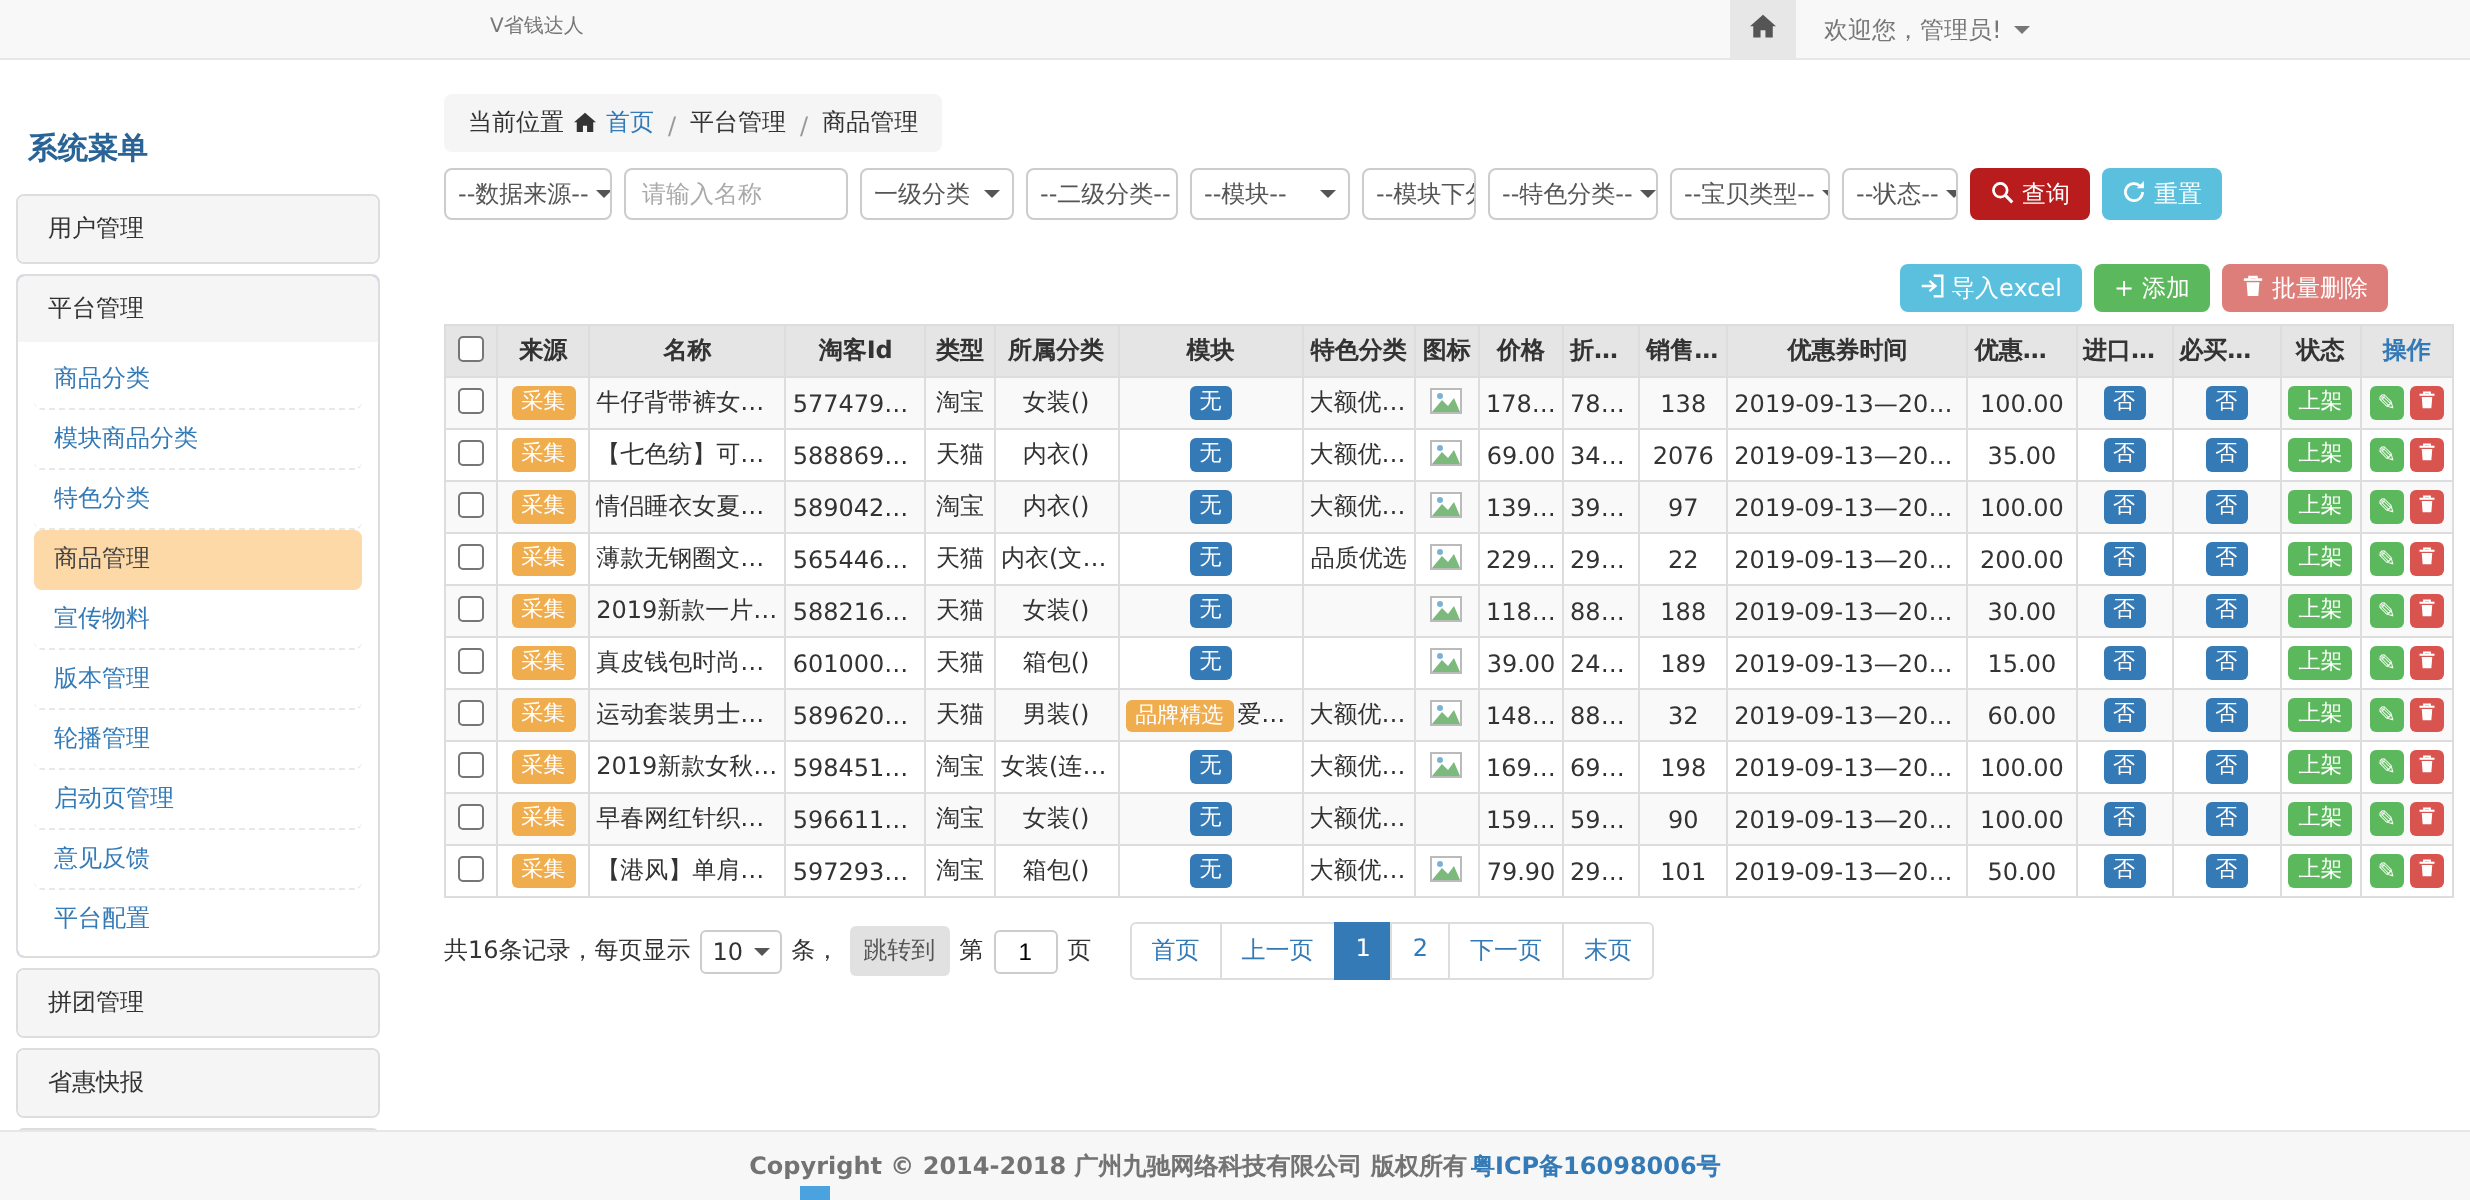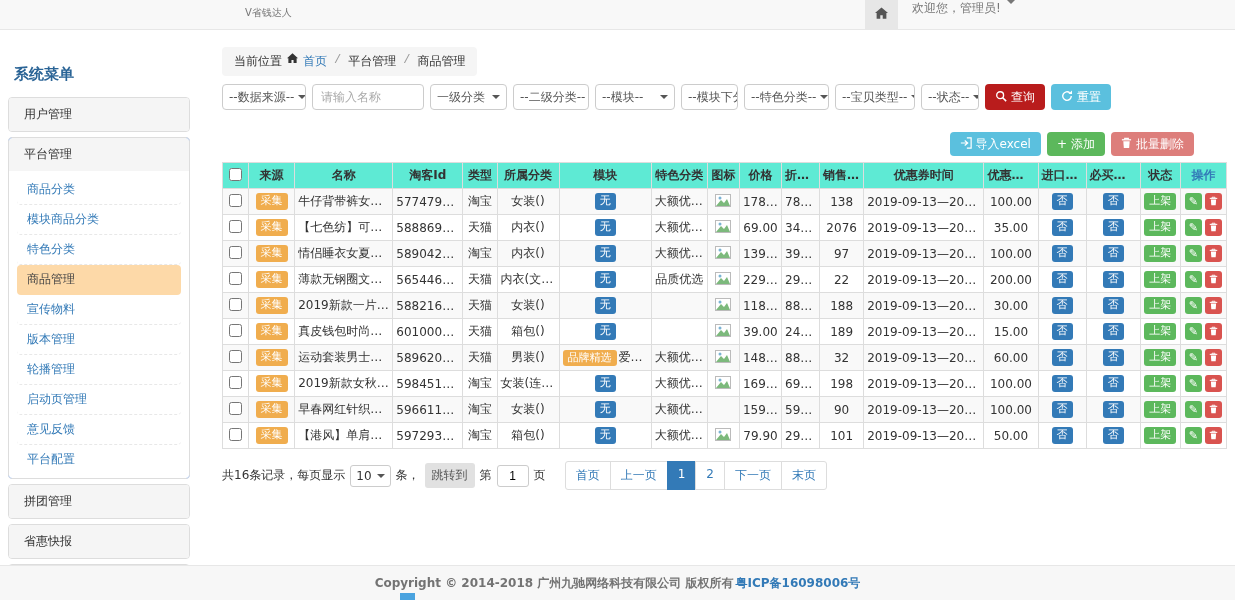--- a/index.html
+++ b/index.html
@@ -8,35 +8,35 @@
     font-family: "DejaVu Sans", "Liberation Sans", sans-serif;
     font-size: 12px; color:#333; background:#fff; position:relative;
   }
   a { text-decoration:none; }
   
   .navbar { position:absolute; left:0; top:0; width:1235px; height:30px;
             background:#f8f8f8; border-bottom:1px solid #e7e7e7; z-index:4; }
   .brand { position:absolute; left:245px; top:6px; font-size:10px; color:#777; }
   .nav-right { position:absolute; left:865px; top:0; height:30px; display:flex; align-items:stretch; }
   .home-btn { width:33px; background:#e7e7e7; display:flex; align-items:center; justify-content:center; cursor:pointer; }
-  .user-menu { display:flex; align-items:flex-start; gap:6px; padding:0 14px; color:#777; cursor:pointer; }
+  .user-menu { display:flex; align-items:center; gap:6px; padding:0 14px; color:#777; cursor:pointer; }
   .tri { width:0; height:0; border-left:4px solid transparent; border-right:4px solid transparent; border-top:4px solid #777; display:inline-block; }
   
   .sidebar { position:absolute; left:8px; top:57px; width:182px; z-index:1; }
   .sidebar-title { color:#2a6496; font-weight:bold; font-size:15px; padding:8px 6px 13px 6px; }
   .panel { border:1px solid #ddd; border-radius:4px; margin-bottom:5px; background:#3b82f6; overflow:hidden; }
   .panel-head { background:#f5f5f5; padding:8px 15px; color:#333; cursor:pointer; }
   .sub-list { padding:4px 8px; background:#fff; }
   .sub-item { color:#337ab7; padding:6px 10px; border-bottom:1px dashed #e8e8e8; border-radius:4px; cursor:pointer; }
   .sub-item:last-child { border-bottom:none; }
   .sub-item.active { background:#fdd9a8; color:#444; border-bottom-color:transparent; }
   
   .main { position:absolute; left:222px; top:47px; width:1005px; }
-  .breadcrumb { display:inline-flex; align-items:flex-start; gap:5px; background:#f5f5f5;
-                border-radius:4px; padding:6px 12px; color:#333;font-family:Liberation Mono, monospace; }
+  .breadcrumb { display:inline-flex; align-items:flex-end; gap:5px; background:#f5f5f5;
+                border-radius:4px; padding:6px 12px; color:#333; }
   .breadcrumb a { color:#337ab7; }
   .bc-sep { color:#999; padding:0 2px; }
   
   .filters { display:flex; align-items:center; gap:6px; margin-top:8px; }
   .sel { height:26px; border:1px solid #ccc; border-radius:4px; background:#fff; color:#555;
          display:flex; align-items:center; justify-content:space-between; padding:0 6px;
          white-space:nowrap; overflow:hidden; cursor:pointer; flex:none; }
   .sel .tri { border-top-color:#555; margin-left:4px; flex:none; }
   .txt-input { height:26px; width:112px; border:1px solid #ccc; border-radius:4px; padding:0 8px; color:#555; font-size:12px; }
   .txt-input::placeholder { color:#aaa; }
@@ -47,21 +47,21 @@
   .btn-info { background:#5bc0de; }
   .btn-success { background:#5cb85c; }
   .btn-pink { background:#dd7e7b; }
   
   .actions { display:flex; justify-content:flex-end; gap:6px; margin:22px 33px 6px 0; }
   .actions .btn { height:24px; }
   
   table { border-collapse:collapse; table-layout:fixed; width:1005px; margin-top:2px; }
   th, td { border:1px solid #ddd; height:26px; text-align:center; padding:0 3px;
            overflow:hidden; white-space:nowrap; text-overflow:ellipsis; font-size:12px; }
-  thead th { font-weight:bold; background:#5eead4; }
+  thead th { font-weight:bold; background:#e5e5e5; }
   th.op-head { color:#337ab7; }
   tbody tr:nth-child(odd) { background:#f9f9f9; }
   .badge { display:inline-block; color:#fff; border-radius:3px; padding:2px 5px; font-size:11px; line-height:1.1; }
   .badge.orange { background:#f0ad4e; }
   .badge.blue { background:#337ab7; }
   .badge.green { background:#5cb85c; }
   .mod-text { margin-left:2px; color:#333; }
   .op-btn { display:inline-flex; width:17px; height:17px; border-radius:3px; align-items:center;
             justify-content:center; color:#fff; font-size:11px; cursor:pointer; vertical-align:middle; border:none; }
   .op-btn.edit { background:#5cb85c; margin-right:3px; }

